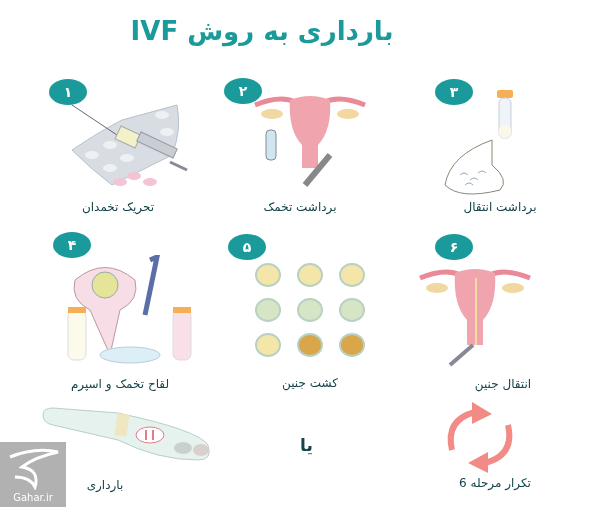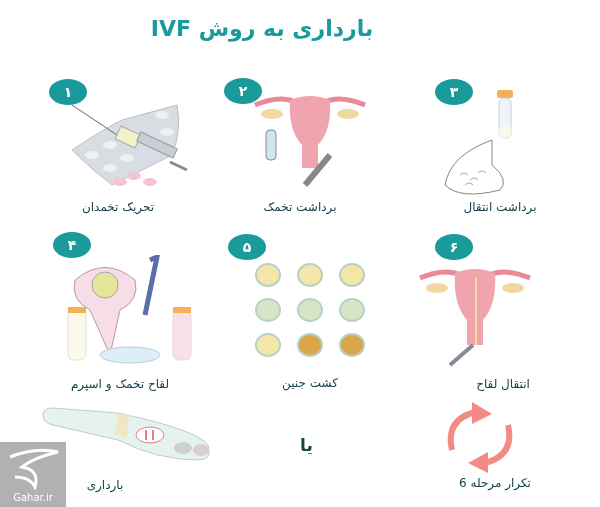--- a/index.html
+++ b/index.html
@@ -1,20 +1,20 @@
 <!DOCTYPE html>
 <html><head>
 <meta charset="utf-8">
 <style>
   * { box-sizing: border-box; margin: 0; padding: 0; }
   html, body { width: 600px; height: 507px; background: #ffffff; overflow: hidden; }
   body { position: relative; font-family: "DejaVu Sans", sans-serif; }
   .title {
     position: absolute; left: 0; top: 16px; width: 524px; text-align: center;
-    font-size: 22px; font-weight: bold; color: #1a9a9a; direction: rtl;
+    font-size: 26px; font-weight: bold; color: #1a9a9a; direction: rtl;
   }
   .badge {
     position: absolute; width: 38px; height: 26px; border-radius: 50%;
     background: #1a9a9a; color: #fff; font-weight: bold; font-size: 14px;
     display: flex; align-items: center; justify-content: center;
   }
   .label {
     position: absolute; width: 190px; text-align: center; direction: rtl;
     font-size: 12px; font-weight: normal; color: #15444a;
   }
@@ -107,21 +107,21 @@
 
 <div class="badge" style="left:435px;top:234px;">۶</div>
 <svg class="art" style="left:415px;top:260px;" width="120" height="110">
   <path d="M5 18 Q30 8 45 15 L75 15 Q90 8 115 18" stroke="#e88a97" stroke-width="5" fill="none"></path>
   <ellipse cx="22" cy="28" rx="11" ry="5" fill="#f1d7a0"></ellipse>
     <ellipse cx="98" cy="28" rx="11" ry="5" fill="#f1d7a0"></ellipse>
   <path d="M40 13 Q60 5 80 13 Q82 45 68 60 L68 85 L52 85 L52 60 Q38 45 40 13Z" fill="#f0a5ae"></path>
   <line x1="61" y1="18" x2="61" y2="85" stroke="#f5dca0" stroke-width="2"></line>
   <path d="M58 85 L35 105" stroke="#889" stroke-width="4"></path>
 </svg>
-<div class="label" style="left:408px;top:377px;">انتقال لقاح</div>
+<div class="label" style="left:408px;top:377px;">انتقال جنین</div>
 
 <svg class="art" style="left:38px;top:405px;" width="180" height="60">
   <path d="M5 10 Q5 3 15 3 L80 8 Q160 25 170 40 Q175 55 160 55 Q120 55 80 35 L15 20 Q5 18 5 10Z" fill="#e6f2ee" stroke="#b9cfc8"></path>
   <rect x="78" y="9" width="12" height="22" fill="#f0e6c2" transform="rotate(8 84 20)"></rect>
   <ellipse cx="112" cy="30" rx="14" ry="8" fill="#fff" stroke="#e57a8d"></ellipse>
   <line x1="108" y1="25" x2="108" y2="35" stroke="#e57a8d" stroke-width="2"></line>
     <line x1="115" y1="25" x2="115" y2="35" stroke="#e57a8d" stroke-width="2"></line>
   <ellipse cx="145" cy="43" rx="9" ry="6" fill="#c9d0cd"></ellipse>
     <ellipse cx="163" cy="45" rx="8" ry="6" fill="#d9d0cd"></ellipse>
 </svg>

